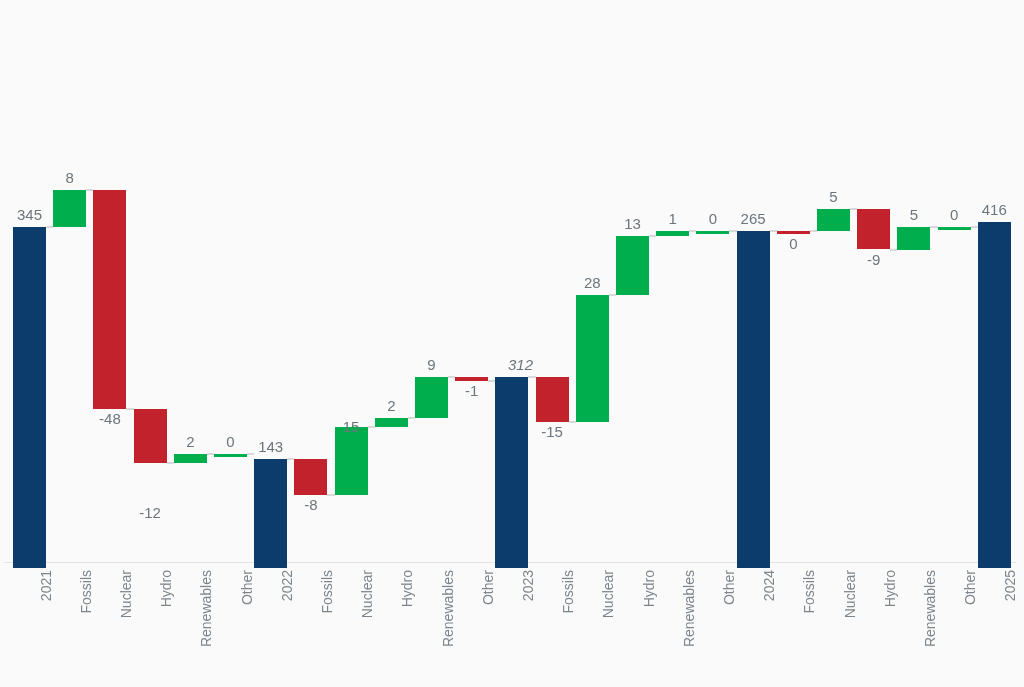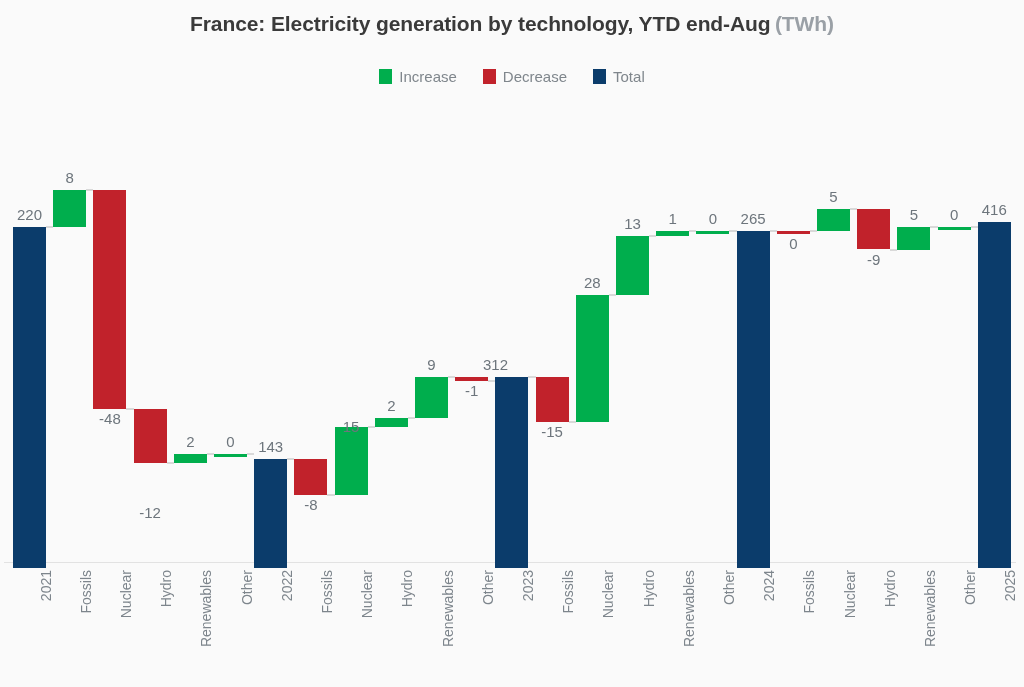--- a/index.html
+++ b/index.html
@@ -123,44 +123,26 @@
     color: #7D858C;
     white-space: nowrap;
     line-height: 17px;
   }
 </style>
 </head>
 <body>
 
 <div id="chart-root">
 
-  <div id="title-block">
-    <span id="chart-title">France: Electricity generation by technology, YTD end-Aug</span>
-    <span id="chart-title-unit">(TWh)</span>
-  </div>
-
-  <div id="legend">
-      <div class="legend-item">
-        <span class="legend-swatch" style="background: rgb(0, 174, 77);"></span>
-        <span class="legend-label">Increase</span>
-      </div>
-      <div class="legend-item">
-        <span class="legend-swatch" style="background: rgb(193, 34, 43);"></span>
-        <span class="legend-label">Decrease</span>
-      </div>
-      <div class="legend-item">
-        <span class="legend-swatch" style="background: rgb(11, 60, 107);"></span>
-        <span class="legend-label">Total</span>
-      </div>
-    </div>
+
 
   <div id="plot">
     <div id="axis-line"></div>
   <div class="bar" style="left: 13px; width: 33px; top: 226.75px; height: 341.25px; background: rgb(11, 60, 107);"></div>
-      <div class="value-label" style="left: -1px; width: 61px; top: 205.75px;">220</div>
+      <div class="value-label" style="left: -1px; width: 61px; top: 205.75px;">345</div>
       <div class="bar" style="left: 53.2px; width: 33px; top: 190.35px; height: 36.4px; background: rgb(0, 174, 77);"></div>
       <div class="value-label" style="left: 39.2px; width: 61px; top: 169.35px;">8</div>
       <div class="connector" style="left: 46px; width: 7.2px; top: 225.75px;"></div>
       <div class="bar" style="left: 93.4px; width: 33px; top: 190.35px; height: 218.4px; background: rgb(193, 34, 43);"></div>
       <div class="value-label" style="left: 79.4px; width: 61px; top: 409.75px; text-align: center;">-48</div>
       <div class="connector" style="left: 86.2px; width: 7.2px; top: 189.35px;"></div>
       <div class="bar" style="left: 133.6px; width: 33px; top: 408.75px; height: 54.6px; background: rgb(193, 34, 43);"></div>
       <div class="value-label" style="left: 119.6px; width: 61px; top: 464.35px; margin-top: 40px;">-12</div>
       <div class="connector" style="left: 126.4px; width: 7.2px; top: 407.75px;"></div>
       <div class="bar" style="left: 173.8px; width: 33px; top: 454.25px; height: 9.1px; background: rgb(0, 174, 77);"></div>
@@ -181,21 +163,21 @@
       <div class="bar" style="left: 374.8px; width: 33px; top: 417.85px; height: 9.1px; background: rgb(0, 174, 77);"></div>
       <div class="value-label" style="left: 360.8px; width: 61px; top: 396.85px;">2</div>
       <div class="connector" style="left: 367.6px; width: 7.2px; top: 425.95px;"></div>
       <div class="bar" style="left: 415px; width: 33px; top: 376.9px; height: 40.95px; background: rgb(0, 174, 77);"></div>
       <div class="value-label" style="left: 401px; width: 61px; top: 355.9px;">9</div>
       <div class="connector" style="left: 407.8px; width: 7.2px; top: 416.85px;"></div>
       <div class="bar" style="left: 455.2px; width: 33px; top: 376.9px; height: 4.55px; background: rgb(193, 34, 43);"></div>
       <div class="value-label" style="left: 441.2px; width: 61px; top: 382.45px;">-1</div>
       <div class="connector" style="left: 448px; width: 7.2px; top: 375.9px;"></div>
       <div class="bar" style="left: 495.4px; width: 33px; top: 376.9px; height: 191.1px; background: rgb(11, 60, 107);"></div>
-      <div class="value-label" style="left: 465px; width: 61px; top: 355.9px;">312</div>
+      <div class="value-label" style="left: 490px; width: 61px; top: 355.9px; font-style: italic;">312</div>
       <div class="connector" style="left: 488.2px; width: 7.2px; top: 380.45px;"></div>
       <div class="bar" style="left: 535.6px; width: 33px; top: 376.9px; height: 45.5px; background: rgb(193, 34, 43);"></div>
       <div class="value-label" style="left: 521.6px; width: 61px; top: 423.4px;">-15</div>
       <div class="connector" style="left: 528.4px; width: 7.2px; top: 375.9px;"></div>
       <div class="bar" style="left: 575.8px; width: 33px; top: 295px; height: 127.4px; background: rgb(0, 174, 77);"></div>
       <div class="value-label" style="left: 561.8px; width: 61px; top: 274px;">28</div>
       <div class="connector" style="left: 568.6px; width: 7.2px; top: 421.4px;"></div>
       <div class="bar" style="left: 616px; width: 33px; top: 235.85px; height: 59.15px; background: rgb(0, 174, 77);"></div>
       <div class="value-label" style="left: 602px; width: 61px; top: 214.85px;">13</div>
       <div class="connector" style="left: 608.8px; width: 7.2px; top: 294px;"></div>

